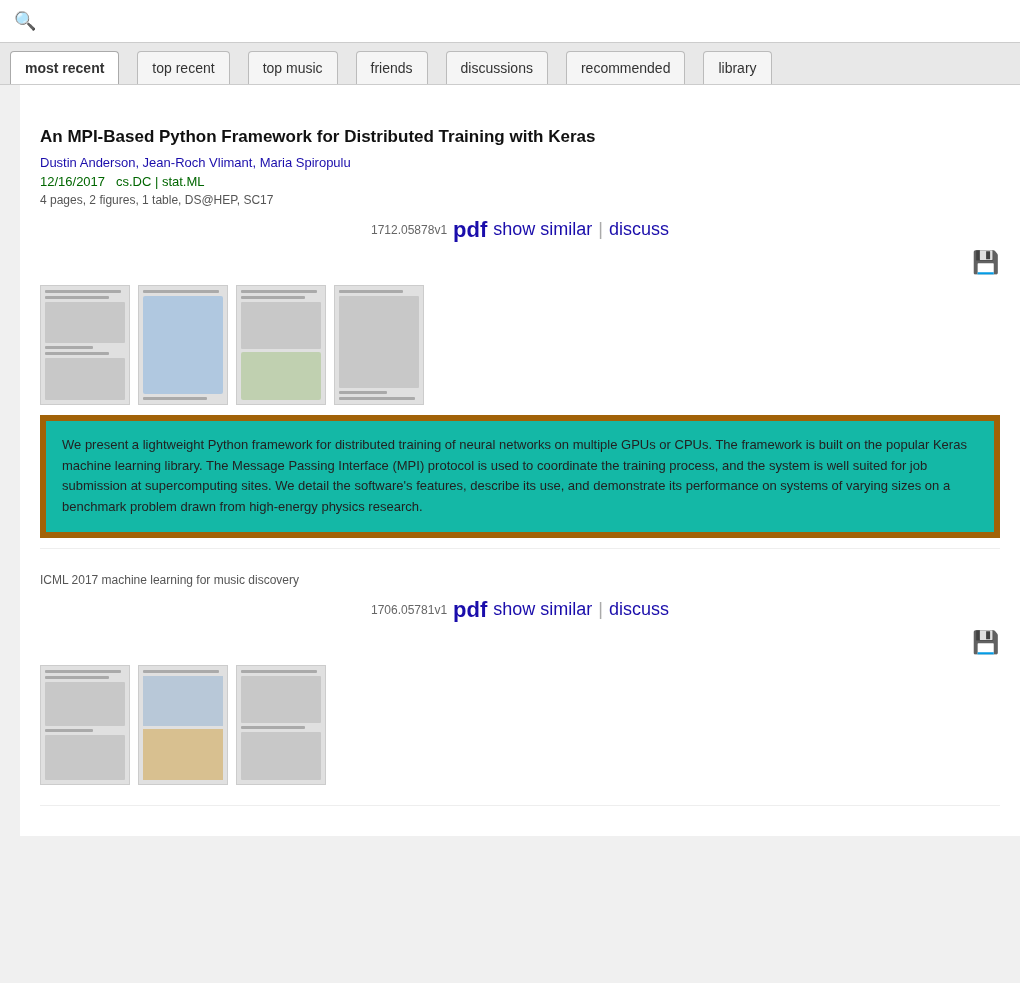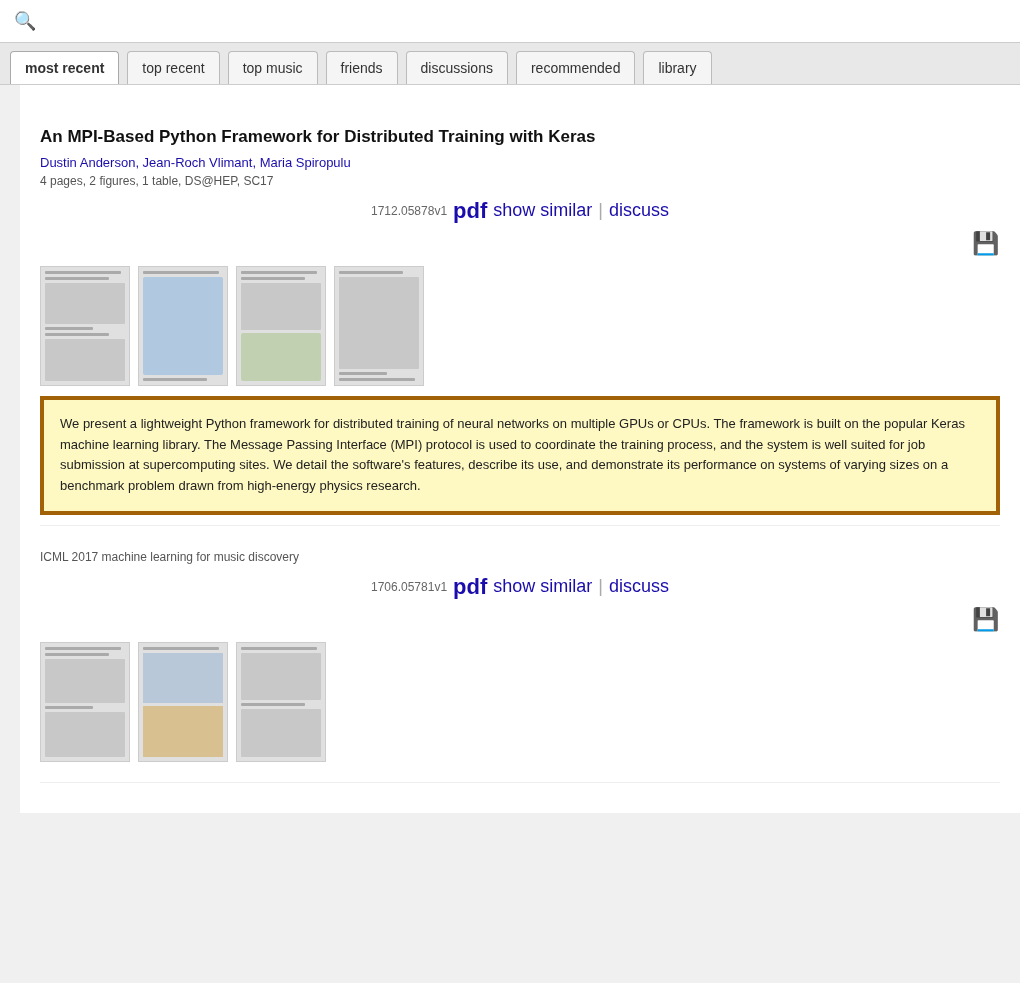--- a/index.html
+++ b/index.html
@@ -31,21 +31,21 @@
       color: #333;
     }
 
     
     .tabs-bar {
       background: #e8e8e8;
       border-bottom: 1px solid #ccc;
       padding: 0 10px;
       display: flex;
       align-items: flex-end;
-      gap: 8px;
+      gap: 18px;
       padding-top: 8px;
     }
     .tab {
       padding: 8px 14px;
       border: 1px solid #bbb;
       border-bottom: none;
       background: #f5f5f5;
       cursor: pointer;
       font-size: 14px;
       color: #333;
@@ -168,22 +168,22 @@
     .thumb-line.medium { width: 80%; }
     .thumb-line.long { width: 95%; }
     .thumb-block {
       flex: 1;
       background: #c8c8c8;
       border-radius: 1px;
     }
 
     
     .abstract-box {
-      background: #fef9c3;
-      border: 4px solid #a16207;
+      background: #14b8a6;
+      border: 6px solid #a16207;
       padding: 14px 16px;
       font-size: 13px;
       color: #222;
       line-height: 1.6;
       margin-top: 8px;
     }
   </style>
 </head>
 <body>
 
@@ -200,20 +200,24 @@
   <div class="tab">discussions</div>
   <div class="tab">recommended</div>
   <div class="tab">library</div>
 </div>
 
 <div class="content">
 
   <div class="paper-card">
     <div class="paper-title">An MPI-Based Python Framework for Distributed Training with Keras</div>
     <div class="paper-authors">Dustin Anderson, Jean-Roch Vlimant, Maria Spiropulu</div>
+    <div class="paper-date-cats">
+      <span>12/16/2017</span>&nbsp;&nbsp;
+      <span>cs.DC | stat.ML</span>
+    </div>
     <div class="paper-meta">4 pages, 2 figures, 1 table, DS@HEP, SC17</div>
 
     <div class="paper-actions">
       <span class="paper-version">1712.05878v1</span>
       <a class="pdf-link">pdf</a>
       <a class="show-similar">show similar</a>
       <span class="sep">|</span>
       <a class="discuss-link">discuss</a>
     </div>
     <div style="display:flex; justify-content:flex-end; margin-bottom:8px;">

